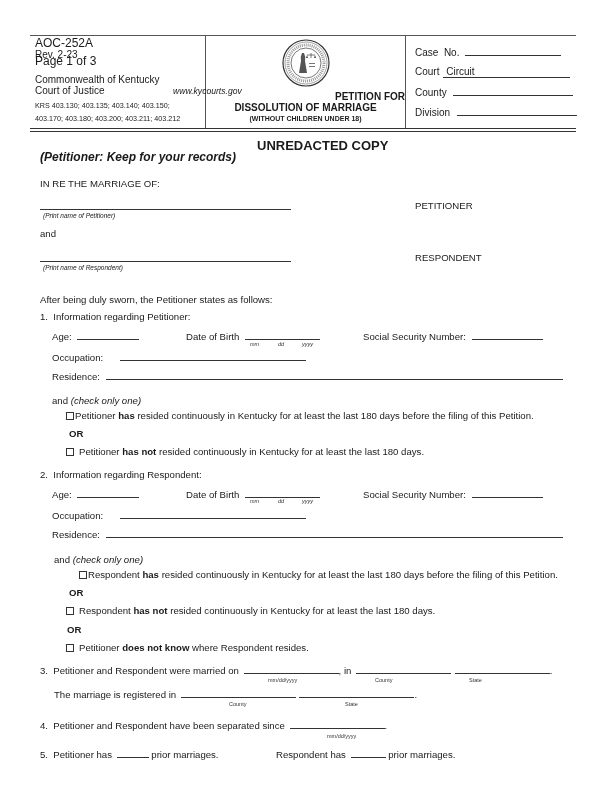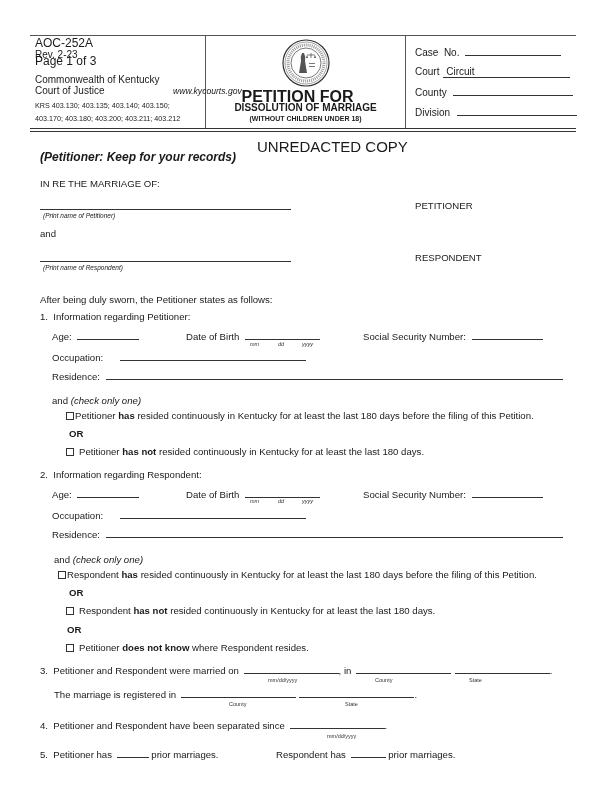--- a/index.html
+++ b/index.html
@@ -45,21 +45,21 @@
     <circle cx="25" cy="25" r="21" fill="none" stroke="#666" stroke-width="0.6"></circle>
     <circle cx="25" cy="25" r="15" fill="none" stroke="#555" stroke-width="0.8"></circle>
     <circle cx="25" cy="25" r="18" fill="none" stroke="#999" stroke-width="3" stroke-dasharray="1 1"></circle>
     <path d="M21 15 q-2 4 -1 8 l-2 12 h8 l-2 -12 q1 -4 -1 -8z" fill="#555"></path>
     <line x1="26" y1="17" x2="34" y2="17" stroke="#444" stroke-width="0.7"></line>
     <line x1="30" y1="15" x2="30" y2="20" stroke="#444" stroke-width="0.7"></line>
     <path d="M26 17 l-1 3 h2z M34 17 l-1 3 h2z" fill="#444"></path>
     <rect x="28" y="25" width="6" height="1" fill="#777"></rect>
     <rect x="28" y="28" width="6" height="1" fill="#777"></rect>
   </svg>
-  <div class="abs center" style="left:198px;top:91px;width:199px;font-size:16px;font-weight:bold;line-height:11px;">PETITION FOR</div>
+  <div class="abs center" style="left:206px;top:91px;width:199px;font-size:10px;font-weight:bold;line-height:11px;text-align:right;">PETITION FOR</div>
   <div class="abs center" style="left:206px;top:102px;width:199px;font-size:10px;font-weight:bold;line-height:11px;">DISSOLUTION OF MARRIAGE</div>
   <div class="abs center" style="left:206px;top:114px;width:199px;font-size:7px;font-weight:bold;line-height:9px;">(WITHOUT CHILDREN UNDER 18)</div>
 </div>
 
 <div>
   <div class="abs" style="left:415px;top:46px;font-size:10px;">
     <span style="white-space:pre;margin-top:24px;">Case  No.</span>
     <span class="blank" style="width:96px;margin-left:3px;"></span>
   </div>
   <div class="abs" style="left:415px;top:66px;font-size:10px;">
@@ -69,21 +69,21 @@
   <div class="abs" style="left:415px;top:86px;font-size:10px;">
     <span>County</span>
     <span class="blank" style="width:120px;margin-left:4px;"></span>
   </div>
   <div class="abs" style="left:415px;top:106px;font-size:10px;">
     <span>Division</span>
     <span class="blank" style="width:120px;margin-left:4px;"></span>
   </div>
 </div>
 
-<div class="abs" style="left:257px;top:138px;font-size:15px;font-weight:normal;">UNREDACTED COPY</div>
+<div class="abs" style="left:257px;top:138px;font-size:13px;font-weight:bold;">UNREDACTED COPY</div>
 <div class="abs" style="left:40px;top:150px;font-size:12px;font-weight:bold;font-style:italic;">(Petitioner: Keep for your records)</div>
 
 <div class="abs" style="left:40px;top:178px;font-size:9.6px;">IN RE THE MARRIAGE OF:</div>
 <div class="line" style="left:40px;top:209px;width:251px;"></div>
 <div class="abs" style="left:43px;top:212px;font-size:6.5px;font-style:italic;">(Print name of Petitioner)</div>
 <div class="abs" style="left:415px;top:200px;font-size:9.6px;">PETITIONER</div>
 <div class="abs" style="left:40px;top:228px;font-size:9.6px;">and</div>
 <div class="line" style="left:40px;top:261px;width:251px;"></div>
 <div class="abs" style="left:43px;top:264px;font-size:6.5px;font-style:italic;">(Print name of Respondent)</div>
 <div class="abs" style="left:415px;top:252px;font-size:9.6px;">RESPONDENT</div>
@@ -154,21 +154,21 @@
     <span class="blank" style="width:186px;margin-left:14px;"></span>
   </div>
   <div class="abs" style="left:52px;top:528px;">
     <span>Residence:</span>
     <span class="blank" style="width:457px;margin-left:3px;"></span>
   </div>
   <div class="abs" style="left:54px;top:554px;">
     <span>and</span>
     <i>(check only one)</i>
   </div>
-  <div class="abs" style="left:58px;top:569px;">
+  <div class="abs" style="left:79px;top:569px;">
     <span class="cb" style="margin-right:1px;"></span><span>Respondent</span>
     <b>has</b>
     <span>resided continuously in Kentucky for at least the last 180 days before the filing of this Petition.</span>
   </div>
   <div class="abs" style="left:69px;top:587px;font-weight:bold;">OR</div>
   <div class="abs" style="left:66px;top:605px;">
     <span class="cb" style="margin-right:5px;"></span><span>Respondent</span>
     <b>has not</b>
     <span>resided continuously in Kentucky for at least the last 180 days.</span>
   </div>

